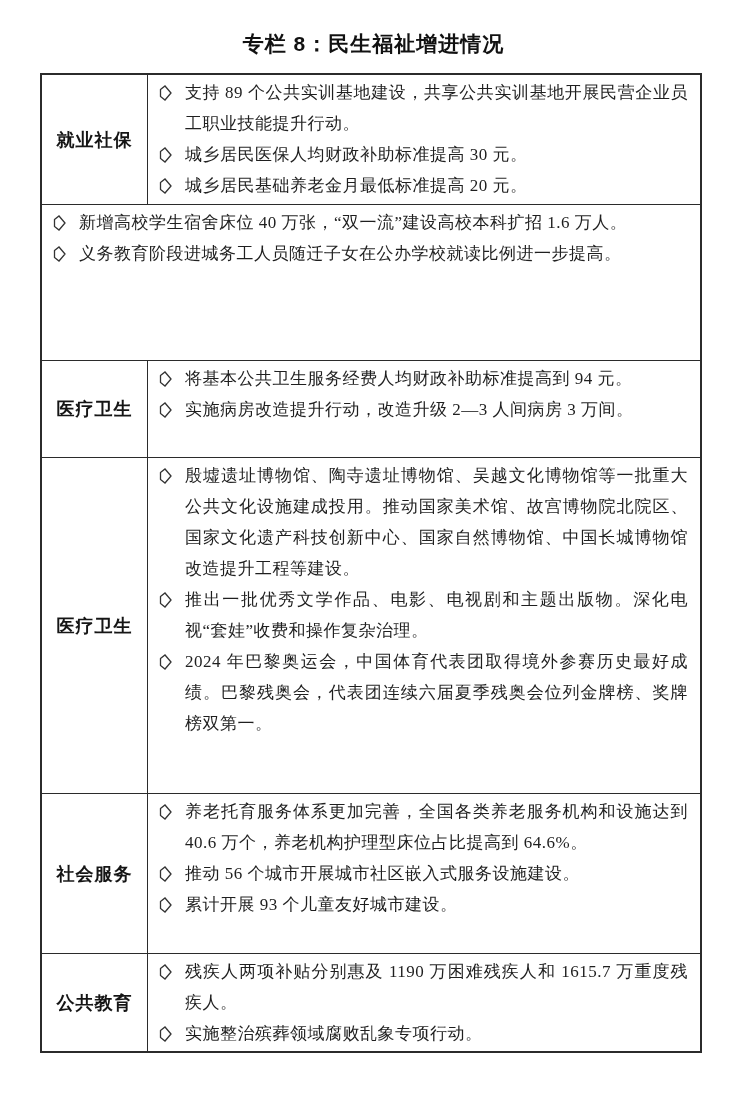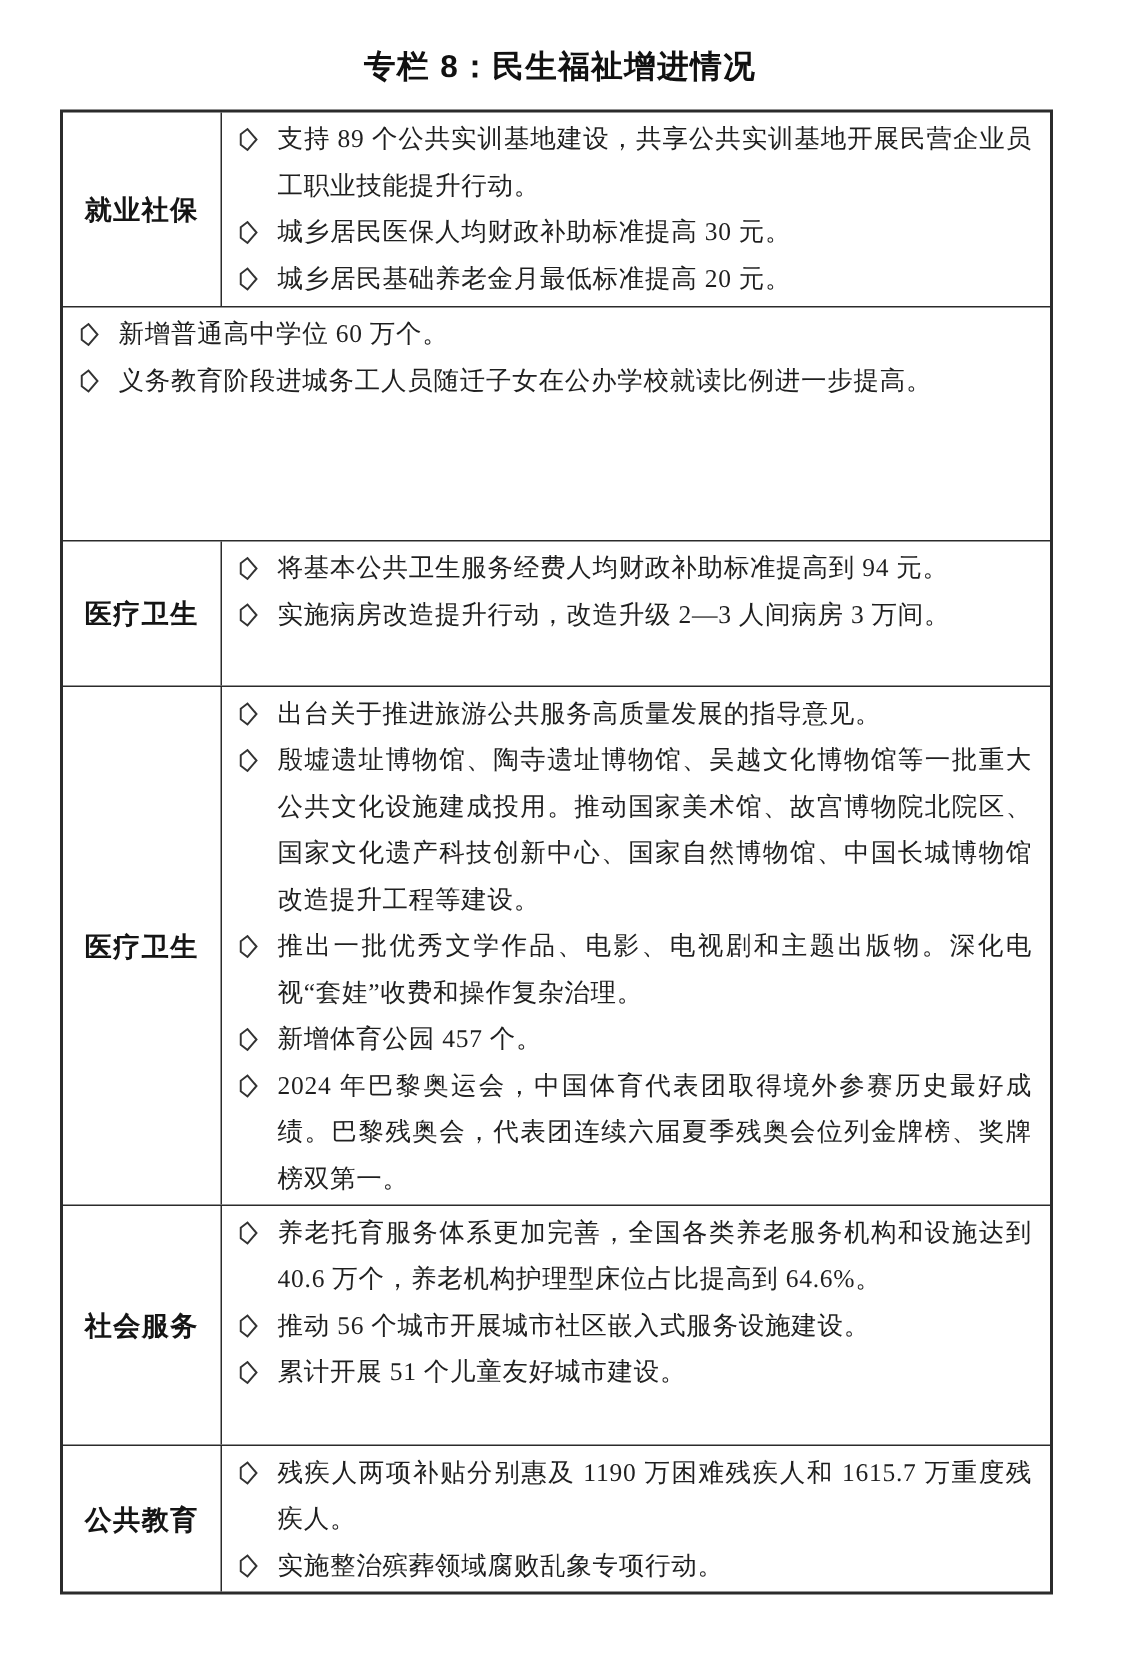--- a/index.html
+++ b/index.html
@@ -122,21 +122,21 @@
   </div>
 
   <div class="trow r1">
     <div class="content-cell">
       <div class="item">
         <span class="bullet">
             <svg width="13" height="16" viewBox="0 0 13 16">
               <polygon points="1.5,4.5 6,1 12,8 6,15 1.5,11.5" fill="none" stroke="#333" stroke-width="1.3"></polygon>
             </svg>
           </span>
-        <span class="item-text">新增普通高中学位 60 万个。</span>
+        <span class="item-text">新增高校学生宿舍床位 40 万张，“双一流”建设高校本科扩招 1.6 万人。</span>
       </div>
       <div class="item">
         <span class="bullet">
             <svg width="13" height="16" viewBox="0 0 13 16">
               <polygon points="1.5,4.5 6,1 12,8 6,15 1.5,11.5" fill="none" stroke="#333" stroke-width="1.3"></polygon>
             </svg>
           </span>
         <span class="item-text">义务教育阶段进城务工人员随迁子女在公办学校就读比例进一步提高。</span>
       </div>
     </div>
@@ -166,45 +166,29 @@
 
   <div class="trow r3">
     <div class="cat-cell">医疗卫生</div>
     <div class="content-cell">
       <div class="item">
         <span class="bullet">
             <svg width="13" height="16" viewBox="0 0 13 16">
               <polygon points="1.5,4.5 6,1 12,8 6,15 1.5,11.5" fill="none" stroke="#333" stroke-width="1.3"></polygon>
             </svg>
           </span>
-        <span class="item-text">出台关于推进旅游公共服务高质量发展的指导意见。</span>
-      </div>
-      <div class="item">
-        <span class="bullet">
-            <svg width="13" height="16" viewBox="0 0 13 16">
-              <polygon points="1.5,4.5 6,1 12,8 6,15 1.5,11.5" fill="none" stroke="#333" stroke-width="1.3"></polygon>
-            </svg>
-          </span>
         <span class="item-text">殷墟遗址博物馆、陶寺遗址博物馆、吴越文化博物馆等一批重大公共文化设施建成投用。推动国家美术馆、故宫博物院北院区、国家文化遗产科技创新中心、国家自然博物馆、中国长城博物馆改造提升工程等建设。</span>
       </div>
       <div class="item">
         <span class="bullet">
             <svg width="13" height="16" viewBox="0 0 13 16">
               <polygon points="1.5,4.5 6,1 12,8 6,15 1.5,11.5" fill="none" stroke="#333" stroke-width="1.3"></polygon>
             </svg>
           </span>
         <span class="item-text">推出一批优秀文学作品、电影、电视剧和主题出版物。深化电视“套娃”收费和操作复杂治理。</span>
-      </div>
-      <div class="item">
-        <span class="bullet">
-            <svg width="13" height="16" viewBox="0 0 13 16">
-              <polygon points="1.5,4.5 6,1 12,8 6,15 1.5,11.5" fill="none" stroke="#333" stroke-width="1.3"></polygon>
-            </svg>
-          </span>
-        <span class="item-text">新增体育公园 457 个。</span>
       </div>
       <div class="item">
         <span class="bullet">
             <svg width="13" height="16" viewBox="0 0 13 16">
               <polygon points="1.5,4.5 6,1 12,8 6,15 1.5,11.5" fill="none" stroke="#333" stroke-width="1.3"></polygon>
             </svg>
           </span>
         <span class="item-text">2024 年巴黎奥运会，中国体育代表团取得境外参赛历史最好成绩。巴黎残奥会，代表团连续六届夏季残奥会位列金牌榜、奖牌榜双第一。</span>
       </div>
     </div>
@@ -228,21 +212,21 @@
             </svg>
           </span>
         <span class="item-text">推动 56 个城市开展城市社区嵌入式服务设施建设。</span>
       </div>
       <div class="item">
         <span class="bullet">
             <svg width="13" height="16" viewBox="0 0 13 16">
               <polygon points="1.5,4.5 6,1 12,8 6,15 1.5,11.5" fill="none" stroke="#333" stroke-width="1.3"></polygon>
             </svg>
           </span>
-        <span class="item-text">累计开展 51 个儿童友好城市建设。</span>
+        <span class="item-text">累计开展 93 个儿童友好城市建设。</span>
       </div>
     </div>
   </div>
 
   <div class="trow r5">
     <div class="cat-cell">公共教育</div>
     <div class="content-cell">
       <div class="item">
         <span class="bullet">
             <svg width="13" height="16" viewBox="0 0 13 16">

